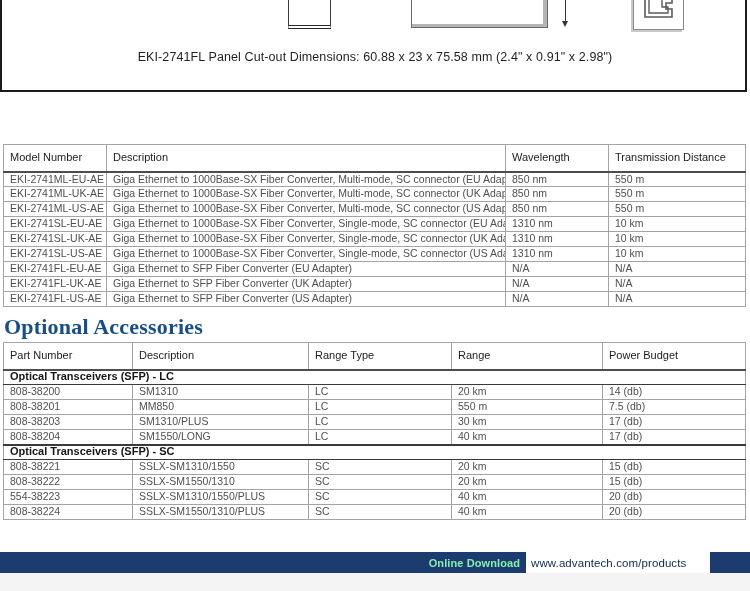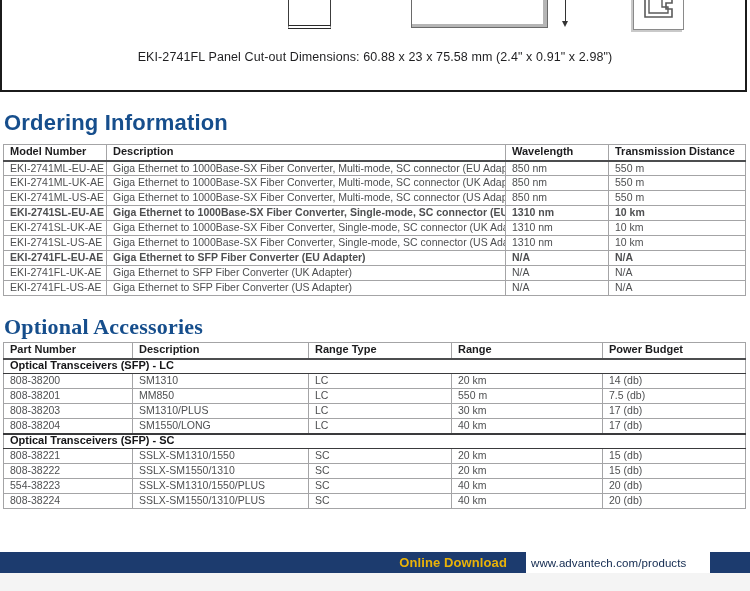--- a/index.html
+++ b/index.html
@@ -63,24 +63,24 @@
     border:1.5px solid #58595b;
   }
   #ordering-table { top:144px; }
   #accessories-table { top:342px; }
   .data-table th, .data-table td {
     padding:0 4px 0 6px; height:15px; line-height:1.05;
     border:1px solid #a4a4a6; text-align:left;
     white-space:nowrap; overflow:hidden; vertical-align:middle;
   }
   .data-table thead th {
-    font-size:11px; font-weight:bold; color:#1c1c1e;
-    border-bottom:2px solid #4c4d4f; height:16px; background:#fff;
-  }
-  tr.group-start td { border-top:1.6px solid #515254;font-weight:bold; }
+    font-size:11px; font-weight:normal; color:#1c1c1e;
+    border-bottom:2px solid #4c4d4f; height:27px; background:#fff;
+  }
+  tr.group-start td { border-top:1.6px solid #515254; }
   th.section-row {
     font-size:11px; font-weight:bold; color:#151517;
     border-top:2.5px solid #3a3a3c; border-bottom:1.6px solid #3a3a3c;margin-top:35px;
   }
 
   
   #ordering-table col.c0 { width:103px; }
   #ordering-table col.c1 { width:399px; }
   #ordering-table col.c2 { width:103px; }
   #ordering-table col.c3 { width:137px; }
@@ -91,21 +91,21 @@
   #accessories-table col.c4 { width:143px; }
 
   
   #download-bar {
     position:absolute; left:0; top:552px; width:750px; height:21px;
     background:var(--footer-navy,#1c3b6e);
     display:flex; align-items:center; justify-content:flex-end;
     padding-right:40px;
   }
   #download-label {
-    color:#eab308; font-weight:bold; font-size:13px; margin-right:19px;
+    color:#86efac; font-weight:bold; font-size:11px; margin-right:6px;
     letter-spacing:0.1px;
   }
   #download-url-box {
     width:184px; height:31px; background:#ffffff;
     display:flex; align-items:center; padding-left:5px;
   }
   #download-url {
     font-size:11.5px; color:#10284e; letter-spacing:0.1px;
   }
   #bottom-strip {
@@ -127,21 +127,20 @@
     </div>
     <div id="rj45-outline" class="shape">
       <svg width="36" height="26" viewBox="0 0 36 26" aria-hidden="true">
         <path d="M4,0 V18 H31 V10 H25 V4 H31 V0" fill="none" stroke="#5a5a5a" stroke-width="1.6"></path>
         <path d="M8,0 V14 H27 V8 H21 V0" fill="none" stroke="#5a5a5a" stroke-width="1.4"></path>
       </svg>
     </div>
   </div>
   <div id="diagram-caption">EKI-2741FL Panel Cut-out Dimensions: 60.88 x 23 x 75.58 mm (2.4" x 0.91" x 2.98")</div>
 
-  <h2 id="ordering-heading" class="section-heading">Ordering Information</h2>
   <table id="ordering-table" class="data-table">
     <colgroup>
         <col class="c0">
         <col class="c1">
         <col class="c2">
         <col class="c3">
       </colgroup>
     <thead>
         <tr>
           <th>Model Number</th>

